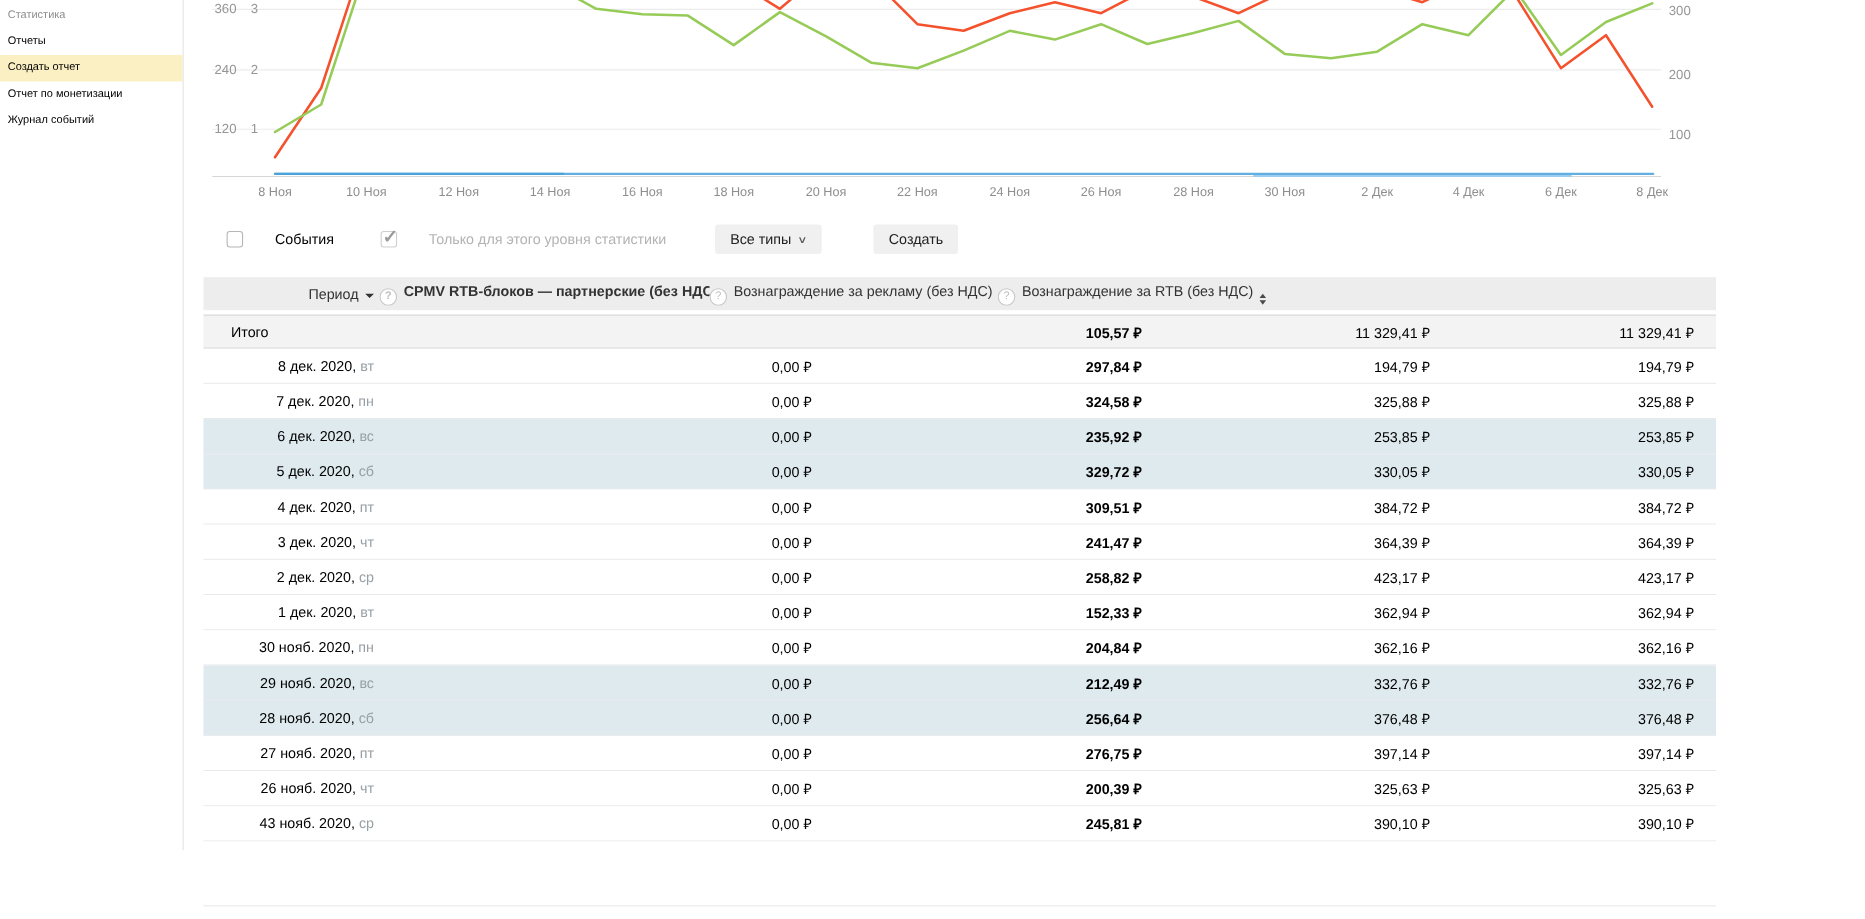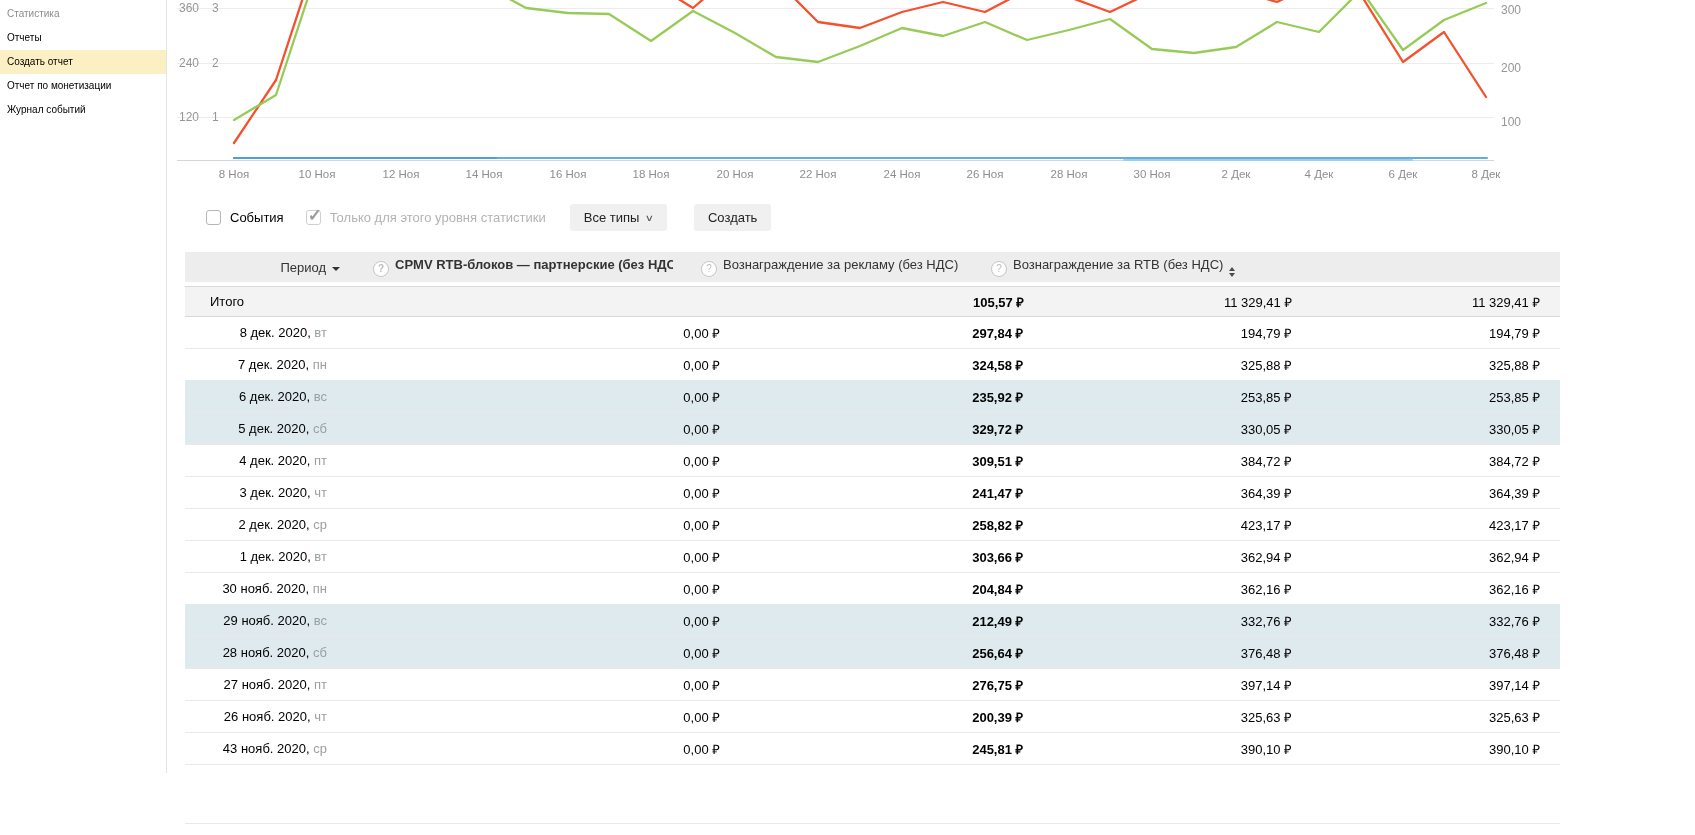--- a/index.html
+++ b/index.html
@@ -8,38 +8,38 @@
     background:#fff;color:#000;
     font-family:"Liberation Sans",sans-serif;font-size:13px;
   }
   
   .sidebar{position:absolute;left:0;top:0;width:167px;height:773px;
     border-right:1px solid #e4e4e4;background:#fff;padding-top:2px;box-sizing:border-box;}
   .sb-item{height:24px;line-height:24px;padding-left:7px;font-size:10px;cursor:pointer;white-space:nowrap;}
   .sb-item.selected{background:#fbf0c3;}
   .sb-item.muted{color:#8c8c8c;}
   
-  .chart-wrap{position:absolute;left:169px;top:0;width:1375px;height:192px;}
-  
-  .controls{position:absolute;left:206px;top:203px;height:28px;display:flex;align-items:center;font-size:13px;}
+  .chart-wrap{position:absolute;left:185px;top:0;width:1375px;height:192px;}
+  
+  .controls{position:absolute;left:206px;top:203px;height:28px;display:flex;align-items:center;font-size:13px;gap:20px;}
   .cbx{width:15px;height:15px;border:1px solid #b6b6b6;border-radius:3px;background:#fff;
     box-sizing:border-box;position:relative;flex:0 0 auto;cursor:pointer;}
   .cbx.checked{border-color:#cfcfcf;cursor:default;}
   .cbx.checked .tick{position:absolute;top:-6px;left:1px;font-size:17px;font-weight:bold;color:#9b9b9b;}
   .ctrl-label{margin-left:9px;color:#000;}
   .ctrl-label.dim{color:#b3b3b3;}
   .gap1{margin-left:22px;}
   .btn{height:27px;line-height:27px;background:#f0f0f0;border-radius:3px;padding:0 14px;
     font-size:13px;color:#222;cursor:pointer;white-space:nowrap;}
   .btn .chev{display:inline-block;margin-left:7px;font-size:9px;color:#555;transform:scaleX(1.4);vertical-align:1px;}
   .btn.show{margin-left:27px;}
   .btn.types{margin-left:24px;}
   
   .tbl{position:absolute;left:185px;top:252px;width:1375px;font-size:13px;}
-  .trow{display:flex;align-items:center;box-sizing:border-box;gap:28px;}
+  .trow{display:flex;align-items:center;box-sizing:border-box;}
   .thead{background:#ededed;height:30px;color:#333;}
   .total{background:#f3f3f3;height:31px;margin-top:4px;
     border-top:1px solid #d8d8d8;border-bottom:1px solid #d8d8d8;}
   .drow{height:32px;background:#fff;border-bottom:1px solid #e9e9e9;}
   .drow.weekend{background:#dfeaef;}
   .drow.partial{height:59px;background:#fff;}
   .cell{box-sizing:border-box;white-space:nowrap;overflow:hidden;}
   .c1{width:160px;text-align:right;padding-right:5px;}
   .c2{width:400px;text-align:right;padding-right:7px;}
   .c3{width:300px;text-align:right;padding-right:7px;font-weight:bold;}
@@ -183,21 +183,21 @@
       <div class="trow drow">
         <div class="cell c1"><span>2 дек. 2020, </span><span class="wd">ср</span></div>
         <div class="cell c2">0,00 ₽</div>
         <div class="cell c3">258,82 ₽</div>
         <div class="cell c4">423,17 ₽</div>
         <div class="cell c5">423,17 ₽</div>
       </div>
       <div class="trow drow">
         <div class="cell c1"><span>1 дек. 2020, </span><span class="wd">вт</span></div>
         <div class="cell c2">0,00 ₽</div>
-        <div class="cell c3">303,66 ₽</div>
+        <div class="cell c3">152,33 ₽</div>
         <div class="cell c4">362,94 ₽</div>
         <div class="cell c5">362,94 ₽</div>
       </div>
       <div class="trow drow">
         <div class="cell c1"><span>30 нояб. 2020, </span><span class="wd">пн</span></div>
         <div class="cell c2">0,00 ₽</div>
         <div class="cell c3">204,84 ₽</div>
         <div class="cell c4">362,16 ₽</div>
         <div class="cell c5">362,16 ₽</div>
       </div>

